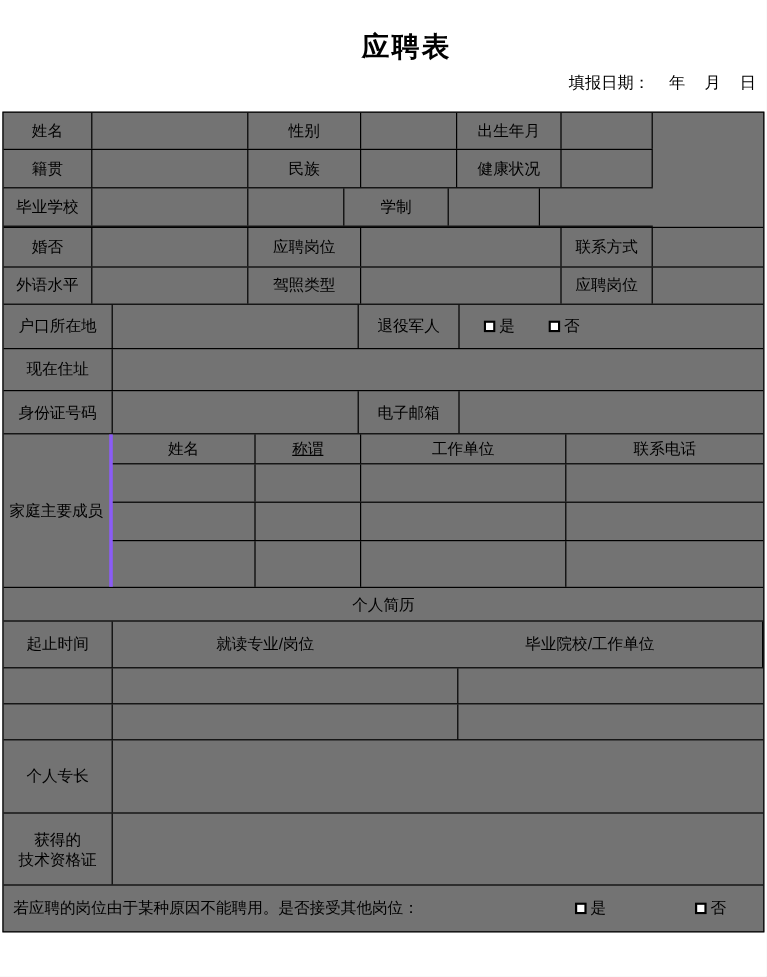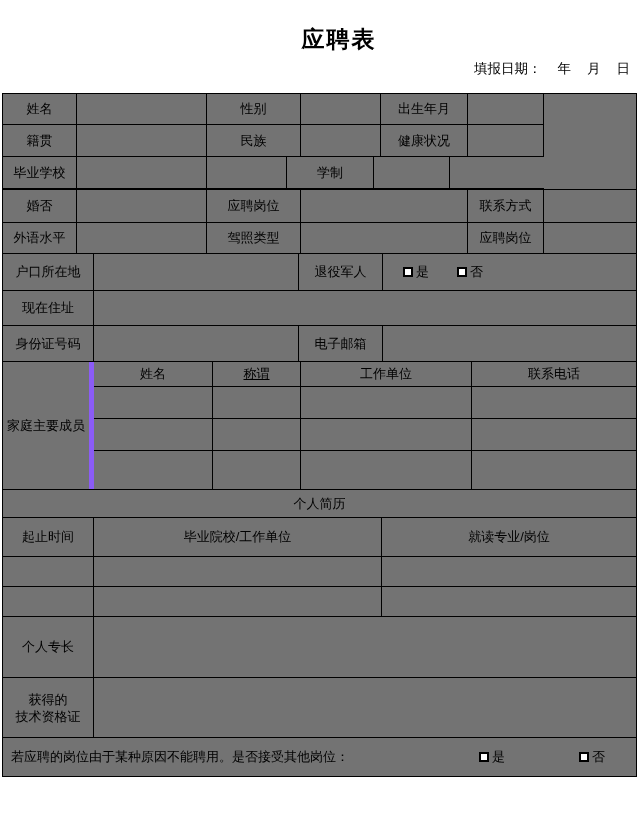--- a/index.html
+++ b/index.html
@@ -36,21 +36,21 @@
   .photo-box { flex: 1 1 auto; }
   .a-c0 { width: 74px; } .a-c1 { width: 130px; } .a-c2 { width: 94px; }
   .a-c3 { width: 80px; } .a-c4 { width: 87px; } .a-c5 { width: 76px; }
   
   .b-c0 { width: 74px; } .b-c1 { width: 130px; } .b-c2 { width: 94px; }
   .b-c3 { width: 167px; } .b-c4 { width: 76px; }
   
   .c-c0 { width: 91px; } .c-c1 { width: 205px; } .c-c2 { width: 84px; }
   
   .fam { display: flex; border-bottom: 1px solid #000; }
-  .fam-label { width: 91px; border-right: 5px solid #8b5cf6; display: flex;
+  .fam-label { width: 91px; border-right: 3px solid #8b5cf6; display: flex;
     align-items: center; justify-content: center; font-size: 13px; }
   .fam-right { flex: 1 1 auto; display: flex; flex-direction: column; }
   .f-c0 { width: 119px; } .f-c1 { width: 88px; text-decoration: underline; } .f-c2 { width: 171px; }
   
   .re-c0 { width: 91px; } .re-c1 { width: 288px; }
 
   .h25 { height: 25px; } .h28 { height: 28px; } .h30 { height: 30px; }
   .h31 { height: 31px; } .h32 { height: 32px; } .h33 { height: 33px; }
   .h35 { height: 35px; } .h36 { height: 36px; } .h37 { height: 37px; }
   .h38 { height: 38px; } .h39 { height: 39px; } .h60 { height: 60px; }
@@ -178,22 +178,22 @@
         <div class="cell fill no-r"></div>
       </div>
     </div>
   </div>
 
   <div class="row h28">
     <div class="cell fill no-r">个人简历</div>
   </div>
   <div class="row h39">
     <div class="cell re-c0">起止时间</div>
+    <div class="cell fill no-r">就读专业/岗位</div>
     <div class="cell re-c1">毕业院校/工作单位</div>
-    <div class="cell fill no-r">就读专业/岗位</div>
   </div>
   <div class="row h30">
     <div class="cell re-c0"></div>
     <div class="cell re-c1"></div>
     <div class="cell fill no-r"></div>
   </div>
   <div class="row h30">
     <div class="cell re-c0"></div>
     <div class="cell re-c1"></div>
     <div class="cell fill no-r"></div>

